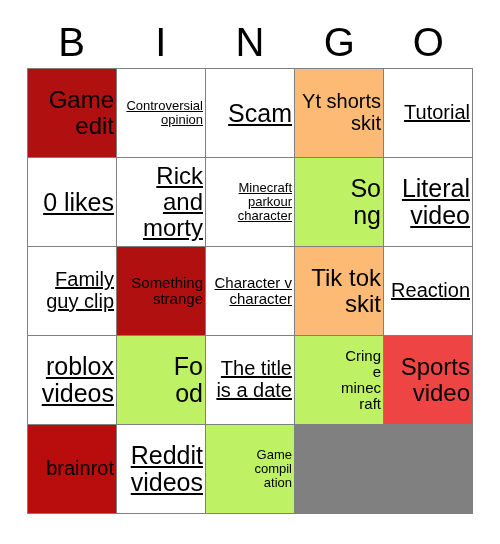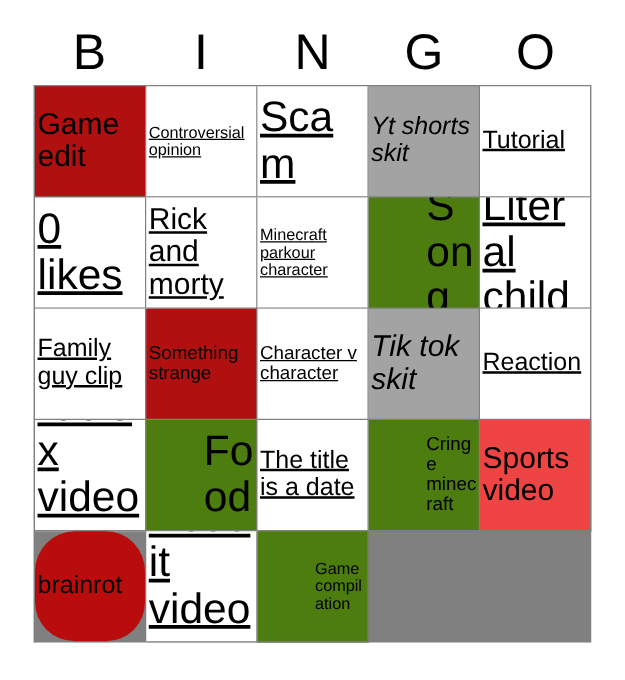--- a/index.html
+++ b/index.html
@@ -62,48 +62,48 @@
 
   .cell {
     position: relative;
     box-sizing: border-box;
     border-right: 1px solid #808080;
     border-bottom: 1px solid #808080;
     background: #ffffff;
     display: flex;
     align-items: center;
     justify-content: center;
-    text-align: left;
+    text-align: right;
     overflow: hidden;
     padding: 1px 2px;
   }
 
   .cell-text {
     display: block;
     width: 100%;
     color: #000000;
     line-height: 1.08;
     word-break: break-word;
     font-family: "Liberation Sans", sans-serif;
     font-weight: 400;
   }
 
   
-  .fs-xl  .cell-text { font-size: 34px; }
+  .fs-xl  .cell-text { font-size: 25px; }
   .fs-lg  .cell-text { font-size: 24px; }
   .fs-md  .cell-text { font-size: 20px; }
   .fs-sm  .cell-text { font-size: 15px; }
   .fs-xs  .cell-text { font-size: 13px; }
 
   
   .mark-none   { background: #ffffff; text-decoration: underline; }
   .mark-red    { background: #b11010; }
-  .mark-dark   { background: #a3a3a3; font-style: italic; }
-  .mark-mid    { background: #4d7c0f; padding-left: 46px; }
-  .mark-bright { background: #b90d0d; border-radius: 32px; }
+  .mark-dark   { background: #fdba74; }
+  .mark-mid    { background: #bef264; padding-left: 46px; }
+  .mark-bright { background: #b90d0d; }
   .mark-deep   { background: #ef4444; }
 </style>
 </head>
 <body>
 
 <div id="bingo-card">
 
   <div id="bingo-header">
     <span class="header-letter">B</span>
     <span class="header-letter">I</span>
@@ -134,21 +134,21 @@
       <div class="cell mark-none fs-lg">
         <span class="cell-text">Rick and morty</span>
       </div>
       <div class="cell mark-none fs-xs">
         <span class="cell-text">Minecraft parkour character</span>
       </div>
       <div class="cell mark-mid fs-xl">
         <span class="cell-text">Song</span>
       </div>
       <div class="cell mark-none fs-xl">
-        <span class="cell-text">Literal child</span>
+        <span class="cell-text">Literal video</span>
       </div>
       <div class="cell mark-none fs-md">
         <span class="cell-text">Family guy clip</span>
       </div>
       <div class="cell mark-red fs-sm">
         <span class="cell-text">Something strange</span>
       </div>
       <div class="cell mark-none fs-sm">
         <span class="cell-text">Character v character</span>
       </div>

